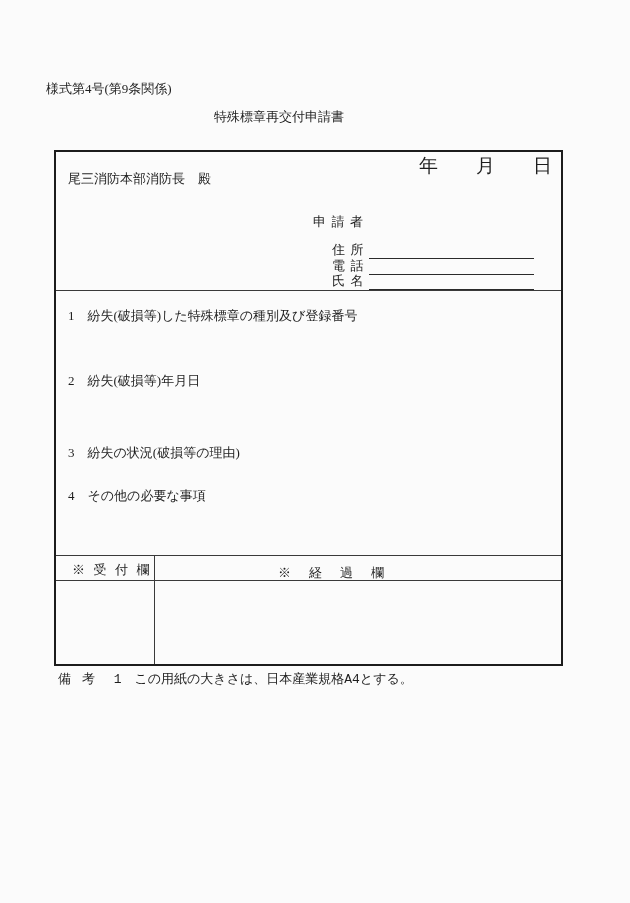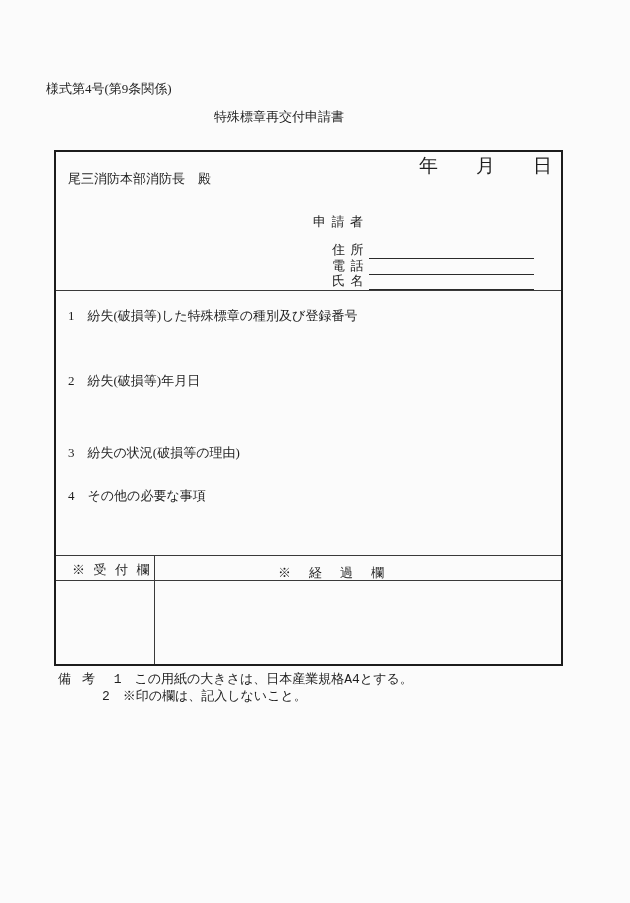--- a/index.html
+++ b/index.html
@@ -189,19 +189,15 @@
     <div class="th-right">※経過欄</div>
 
   </div>
 
   <div class="notes">
     <div class="note-line note-line-1">
       <span class="note-label">備考</span>
       <span class="note-num">1</span>
       <span class="note-text">この用紙の大きさは、日本産業規格A4とする。</span>
     </div>
-    <div class="note-line note-line-2">
-      <span class="note-num">2</span>
-      <span class="note-text">※印の欄は、記入しないこと。</span>
-    </div>
   </div>
 
 </div>
 
 </body></html>

